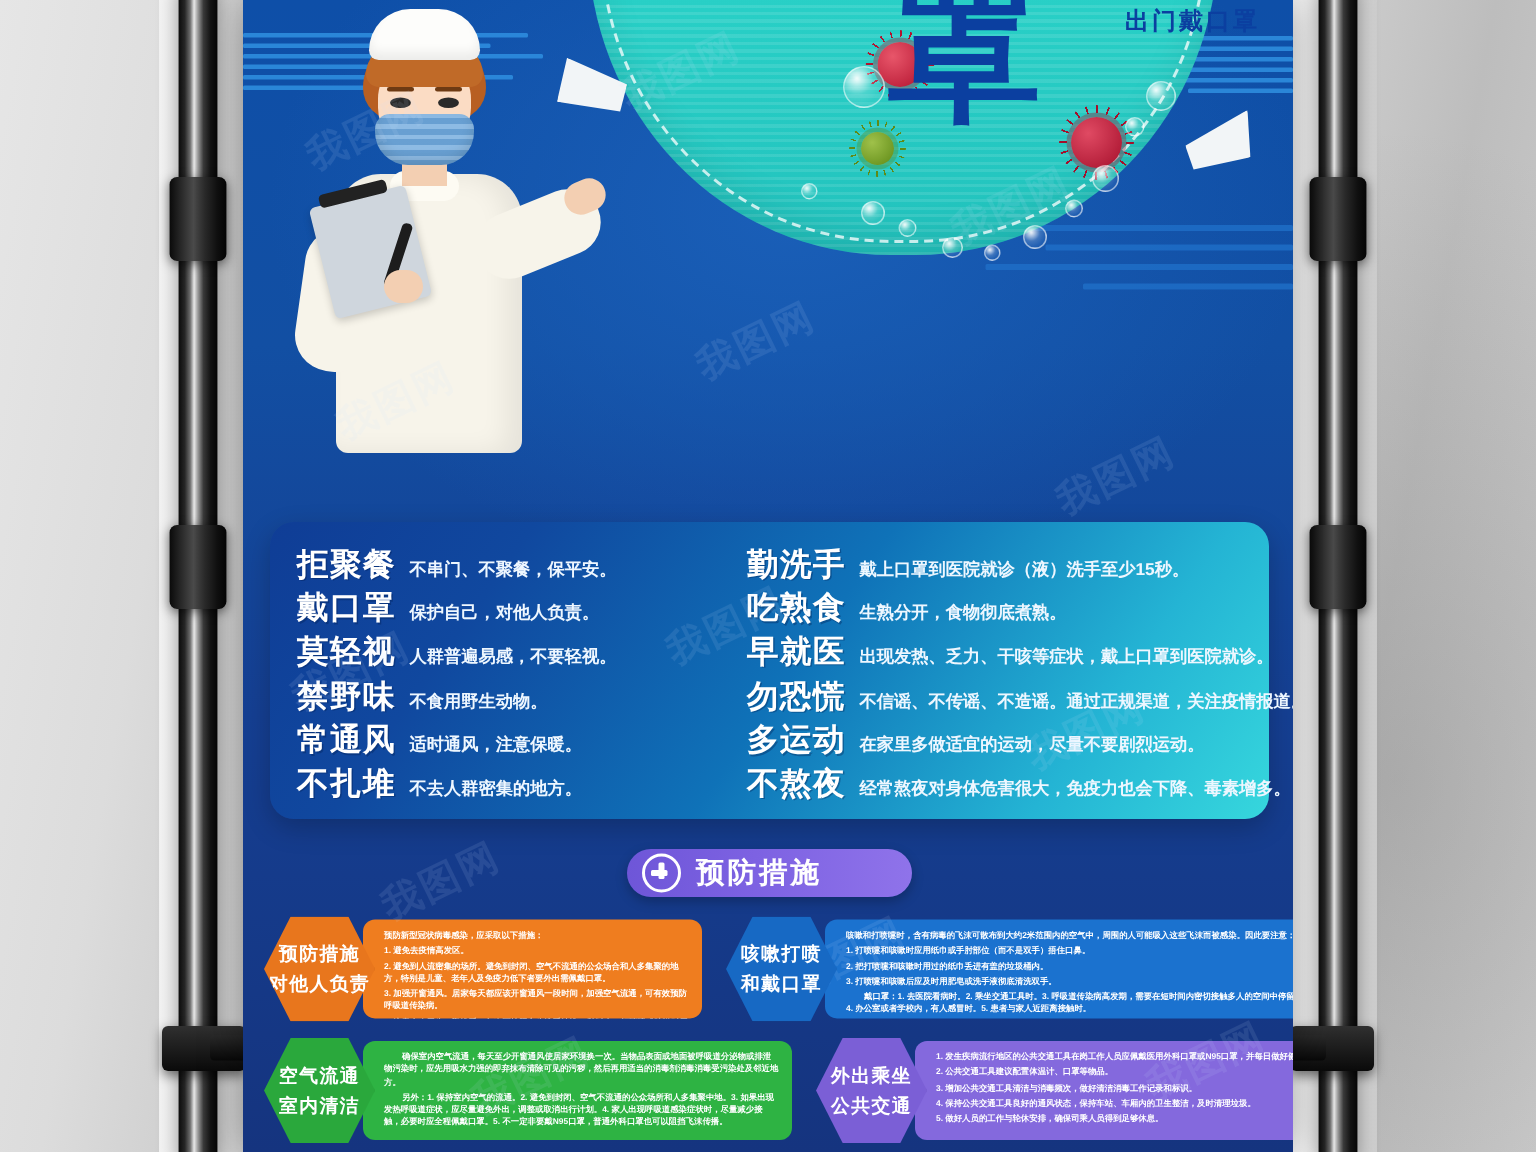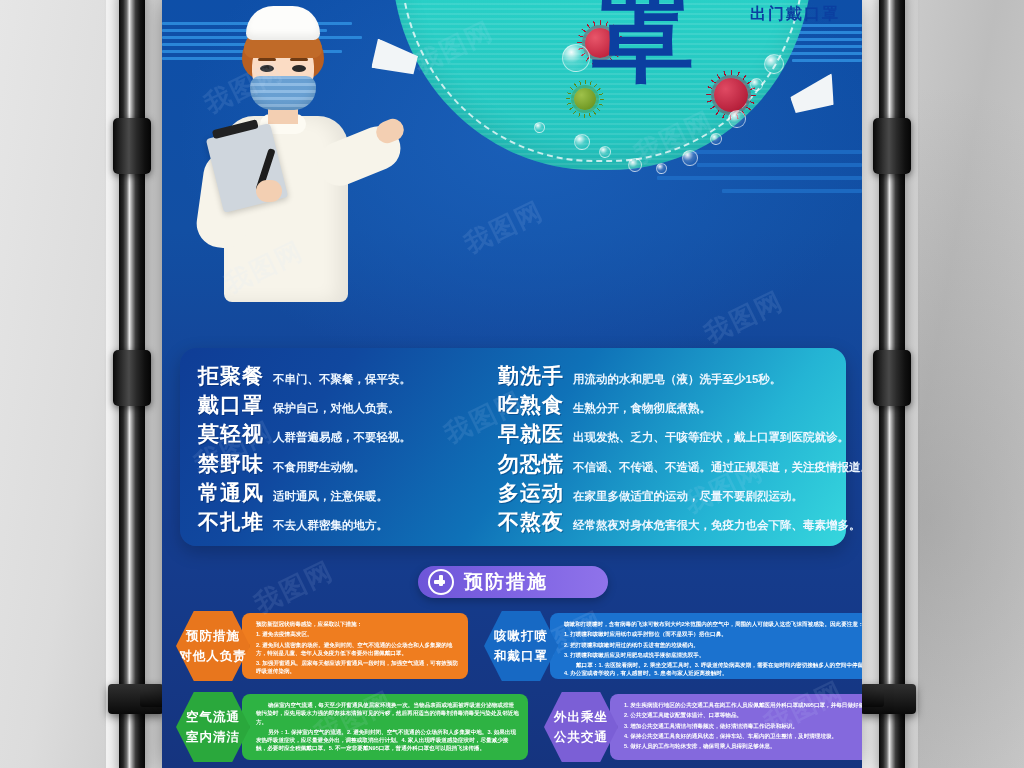--- a/index.html
+++ b/index.html
@@ -334,21 +334,21 @@
               <span class="v">适时通风，注意保暖。</span>
             </div>
           <div class="row">
               <span class="k">不扎堆</span>
               <span class="v">不去人群密集的地方。</span>
             </div>
         </div>
         <div class="col">
           <div class="row">
               <span class="k">勤洗手</span>
-              <span class="v">用流动的水和肥皂（液）洗手至少15秒。</span>
+              <span class="v">戴上口罩到医院就诊（液）洗手至少15秒。</span>
             </div>
           <div class="row">
               <span class="k">吃熟食</span>
               <span class="v">生熟分开，食物彻底煮熟。</span>
             </div>
           <div class="row">
               <span class="k">早就医</span>
               <span class="v">出现发热、乏力、干咳等症状，戴上口罩到医院就诊。</span>
             </div>
           <div class="row">

